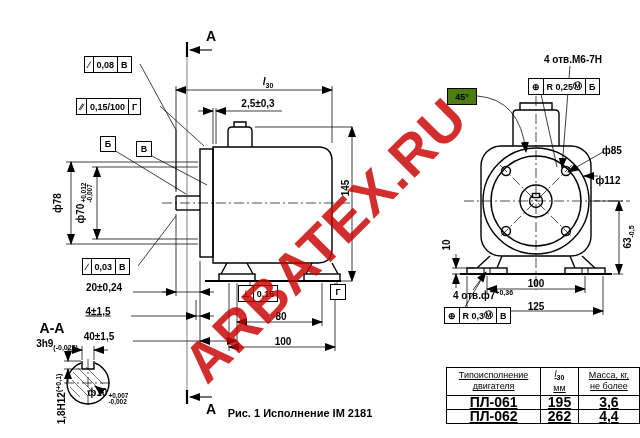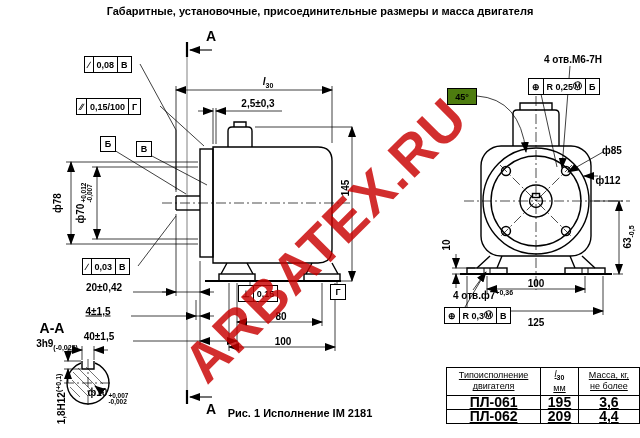--- a/index.html
+++ b/index.html
@@ -166,21 +166,20 @@
       <line x1="104" y1="393" x2="95" y2="386" marker-end="url(#ae)"></line>
 
       <path d="M187,42 V57" stroke-width="2.2"></path>
       <line x1="212" y1="50" x2="190" y2="50" stroke-width="1.1" marker-end="url(#ae)"></line>
       <path d="M187,390 V404" stroke-width="2.2"></path>
       <line x1="212" y1="397" x2="190" y2="397" stroke-width="1.1" marker-end="url(#ae)"></line>
       <line x1="187" y1="57" x2="187" y2="390" stroke-width="0.5"></line>
     </g>
   </svg>
 
-  <div class="title">Габаритные, установочные, присоединительные размеры и масса двигателя</div>
 
   <div class="hlabel big" style="left:211px; top:36px;">А</div>
   <div class="hlabel big" style="left:211px; top:409px;">А</div>
   <div class="hlabel big" style="left:52px; top:328px;">А-А</div>
 
   <div class="fframe" style="left:84px; top:56px;">
     <span class="cell">∕</span>
     <span class="cell">0,08</span>
     <span class="cell">В</span>
   </div>
@@ -220,34 +219,34 @@
   <div class="datum" style="left:330px; top:284px;">Г</div>
 
   <div class="hlabel" style="left:268px; top:82px;"><i>l</i><sub class="sm">30</sub></div>
   <div class="hlabel" style="left:258px; top:103px;">2,5±0,3</div>
   <div class="vlabel" style="left:57px; top:203px;">ф78</div>
   <div class="vlabel" style="left:84px; top:203px;"><span>ф70</span><span class="supsub">
         <span>+0,012</span>
         <span>-0,007</span>
       </span></div>
   <div class="vlabel" style="left:345px; top:188px;">145</div>
-  <div class="hlabel" style="left:104px; top:287px;">20±0,42</div>
+  <div class="hlabel" style="left:104px; top:287px;">20±0,24</div>
   <div class="hlabel" style="left:98px; top:311px;text-decoration:underline;">4±1,5</div>
   <div class="hlabel" style="left:99px; top:336px;">40±1,5</div>
   <div class="hlabel" style="left:281px; top:316px;">80</div>
   <div class="hlabel" style="left:283px; top:341px;">100</div>
 
   <div class="hlabel" style="left:573px; top:59px;">4 отв.М6-7Н</div>
   <div class="anglebox" style="left:447px; top:88px;">45°</div>
   <div class="hlabel" style="left:612px; top:150px;">ф85</div>
   <div class="hlabel" style="left:608px; top:180px;">ф112</div>
   <div class="vlabel" style="left:628px; top:237px;"><span>63</span><sub class="sm">-0,5</sub></div>
   <div class="vlabel" style="left:446px; top:245px;">10</div>
   <div class="hlabel" style="left:536px; top:283px;">100</div>
-  <div class="hlabel" style="left:536px; top:322px;">125</div>
+  <div class="hlabel" style="left:536px; top:306px;">125</div>
   <div class="hlabel" style="left:483px; top:295px;"><span>4 отв.ф7</span><sup class="sm">+0,36</sup></div>
 
   <div class="hlabel" style="left:57px; top:344px;"><span>3h9</span><sub class="sm">(-0,025)</sub></div>
   <div class="hlabel" style="left:108px; top:396px;"><span>ф10</span><span class="supsub">
         <span>+0,007</span>
         <span>-0,002</span>
       </span></div>
   <div class="vlabel" style="left:61px; top:399px;"><span>1,8H12</span><sup class="sm">(+0,1)</sup></div>
 
   <div class="hlabel caption" style="left:300px; top:413px;">Рис. 1 Исполнение IM 2181</div>
@@ -259,21 +258,21 @@
       <td style="width:34px;"><i>l</i><sub class="sm">30</sub><br><span>мм</span></td>
       <td style="width:60px;"><span>Масса, кг,</span><br><span>не более</span></td>
     </tr>
     <tr>
       <td class="data">ПЛ-061</td>
       <td class="data">195</td>
       <td class="data">3,6</td>
     </tr>
     <tr>
       <td class="data">ПЛ-062</td>
-      <td class="data">209</td>
+      <td class="data">262</td>
       <td class="data">4,4</td>
     </tr>
   </tbody>
     </table>
 
   <div class="watermark">ARBATEX.RU</div>
 
 </div>
 
 </body></html>

